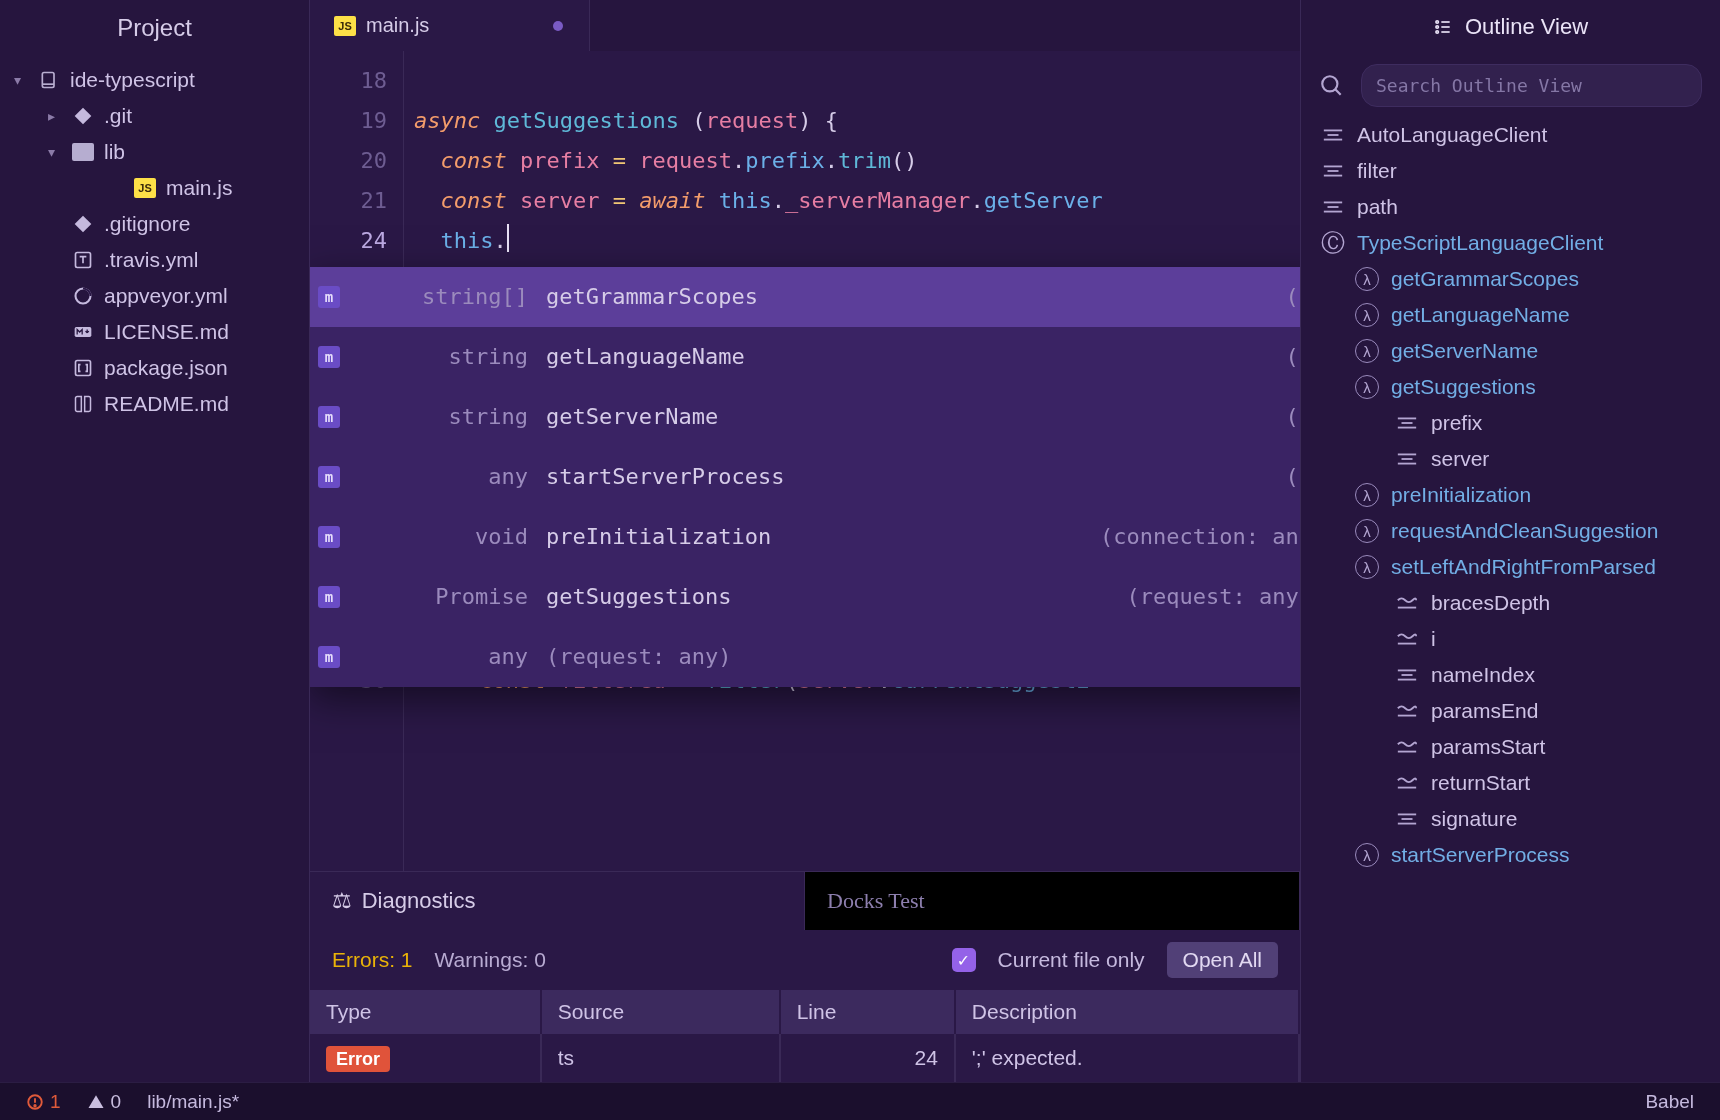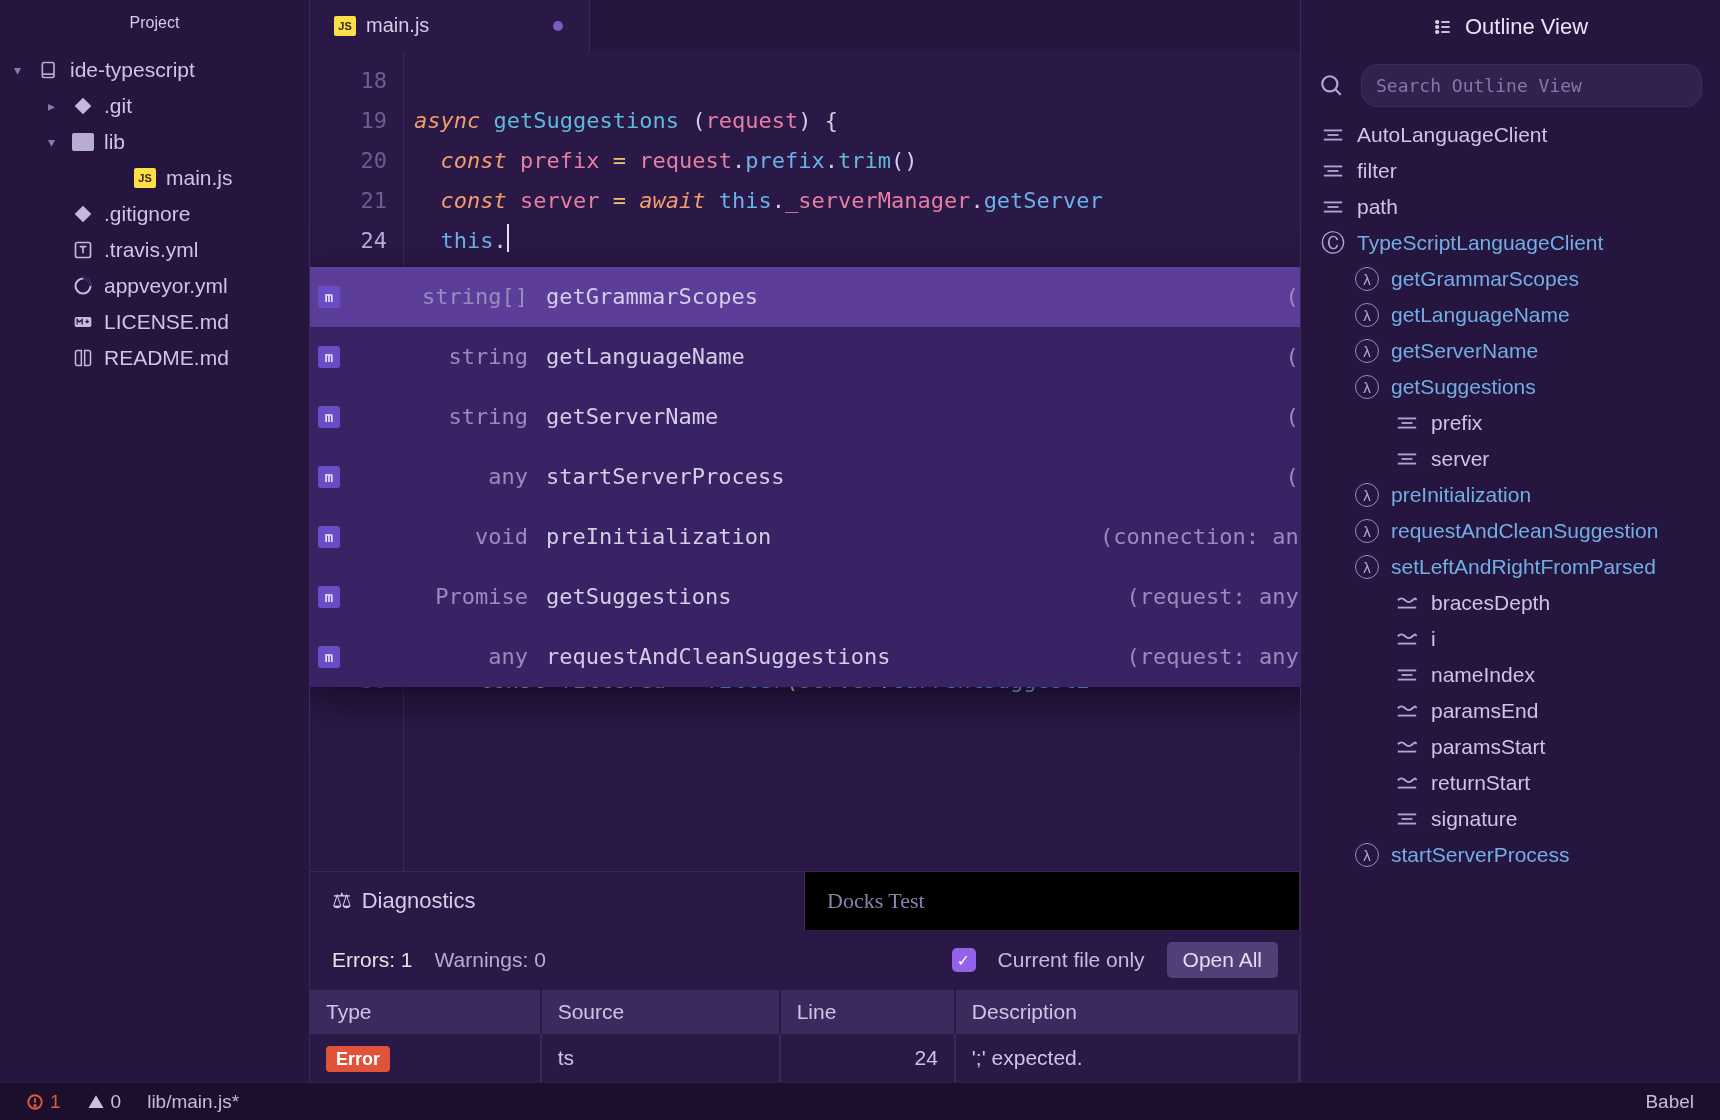--- a/index.html
+++ b/index.html
@@ -27,21 +27,21 @@
   width: 310px;
   background: #26153e;
   border-right: 1px solid #3a2957;
   display: flex;
   flex-direction: column;
 }
 .panel-title {
   text-align: center;
   padding: 14px 0;
   color: #d6cce8;
-  font-size: 16px;
+  font-size: 24px;
   font-weight: 500;
 }
 .tree {
   padding: 6px 0;
 }
 .tree-row {
   display: flex;
   align-items: center;
   padding: 6px 14px;
   gap: 10px;
@@ -188,21 +188,21 @@
   flex: 1;
 }
 .dock-tab.inactive { color: #8d7fae; background: #000000; font-family: Liberation Serif, serif; }
 .diag-controls {
   display: flex;
   align-items: center;
   gap: 22px;
   padding: 12px 22px;
   font-size: 21px;
 }
-.diag-controls .errs { color: #e5e5e5; }
+.diag-controls .errs { color: #eab308; }
 .diag-controls .warns { color: #b8abd2; }
 .diag-controls .spacer { flex: 1; }
 .checkbox {
   width: 24px; height: 24px;
   background: #9462e8;
   border-radius: 5px;
   display: inline-flex; align-items: center; justify-content: center;
   color: #fff; font-size: 16px;
 }
 .open-all {
@@ -392,20 +392,30 @@
             </div>
             <div class="tree-row tree-indent-1">
               <span class="chev"></span>
               <span class="icon-box">
                 <svg width="20" height="20" viewBox="0 0 24 24" fill="#c5b9de">
                   <rect x="2" y="6" width="20" height="12" rx="2"></rect>
                   <path d="M5 15V9l3 3 3-3v6M17 9v4m0 0l-2-2m2 2l2-2" stroke="#26153e" stroke-width="1.5" fill="none"></path>
                 </svg>
               </span>
               <span>LICENSE.md</span>
+            </div>
+            <div class="tree-row tree-indent-1">
+              <span class="chev"></span>
+              <span class="icon-box">
+                <svg width="20" height="20" viewBox="0 0 24 24" fill="none" stroke="#c5b9de" stroke-width="2">
+                  <rect x="3" y="3" width="18" height="18" rx="2"></rect>
+                  <path d="M9 8h-2v8h2M15 8h2v8h-2"></path>
+                </svg>
+              </span>
+              <span>package.json</span>
             </div>
             <div class="tree-row tree-indent-1">
               <span class="chev"></span>
               <span class="icon-box">
                 <svg width="20" height="20" viewBox="0 0 24 24" fill="none" stroke="#c5b9de" stroke-width="1.8">
                   <path d="M3 5a2 2 0 0 1 2-2h5v18H5a2 2 0 0 1-2-2zM21 5a2 2 0 0 0-2-2h-5v18h5a2 2 0 0 0 2-2z"></path>
                 </svg>
               </span>
               <span>README.md</span>
             </div>
@@ -475,21 +485,20 @@
             </div>
             <div class="ac-row">
               <span class="ac-kind">m</span>
     <span class="ac-type">Promise<any></any></span>
     <span class="ac-name">getSuggestions</span>
     <span class="ac-sig">(request: any)</span>
             </div>
             <div class="ac-row">
               <span class="ac-kind">m</span>
     <span class="ac-type">any</span>
-    <span class="ac-name">requestAndCleanSuggestions</span>
     <span class="ac-sig">(request: any)</span>
             </div>
           </div>
       </div>
 
       <div class="bottom-dock">
         <div class="dock-tabs">
           <div class="dock-tab">
             <span>⚖</span>
             <span>Diagnostics</span>

